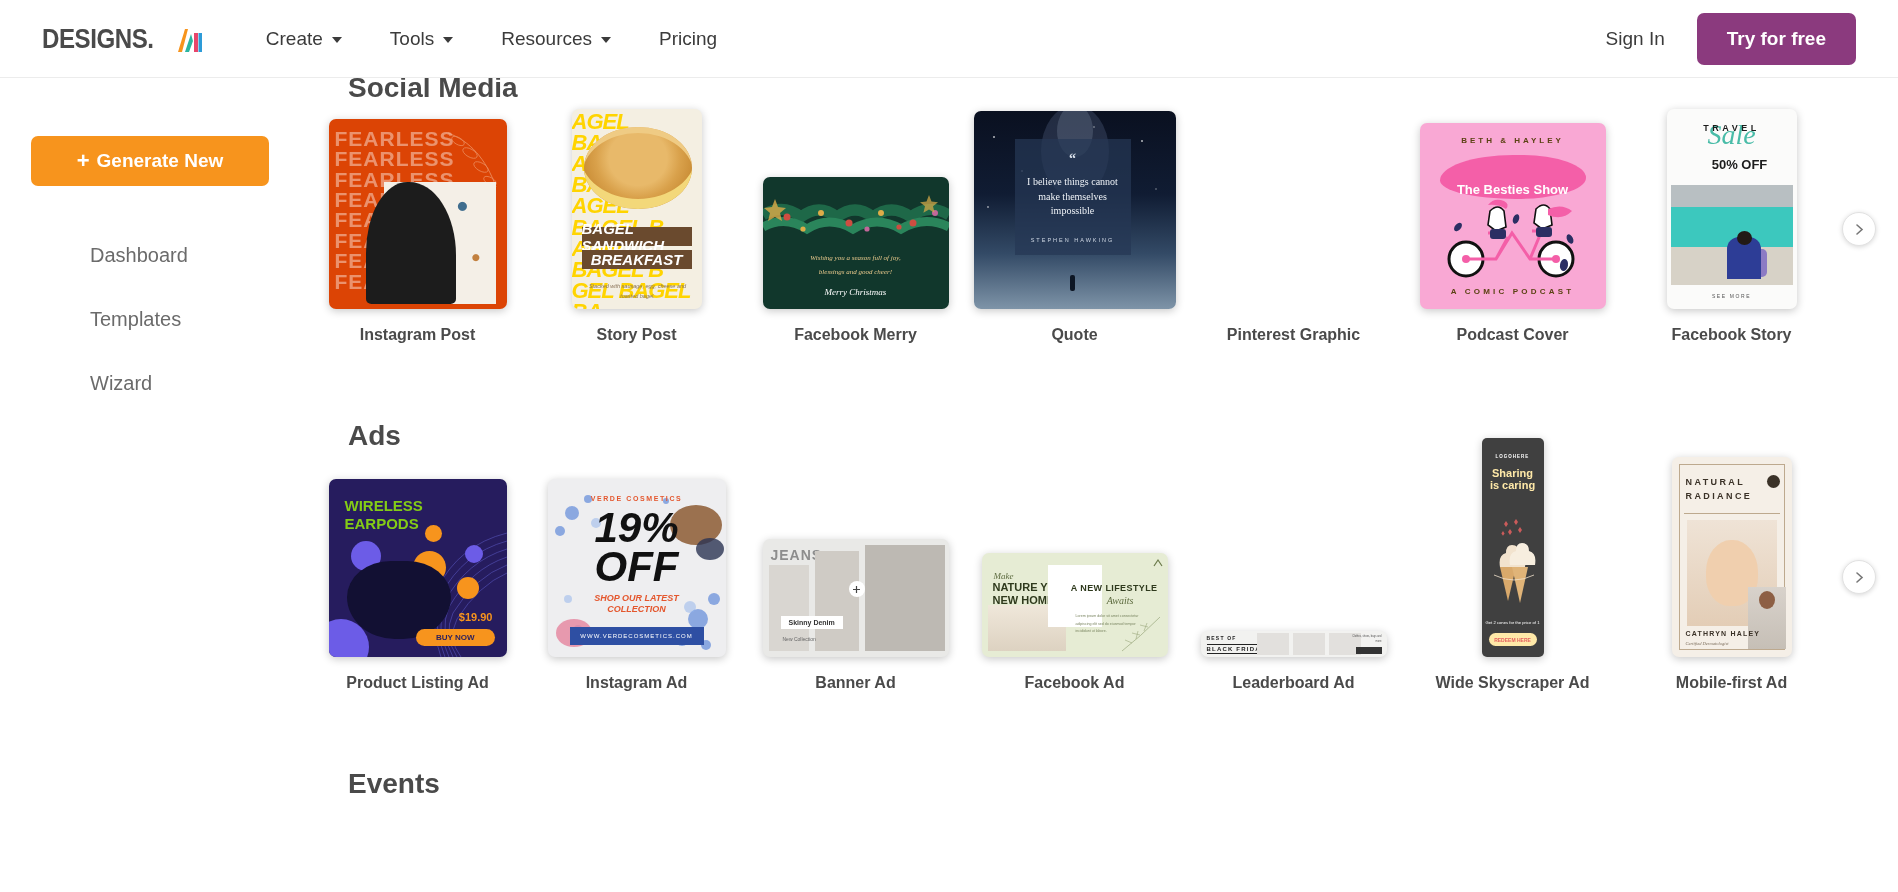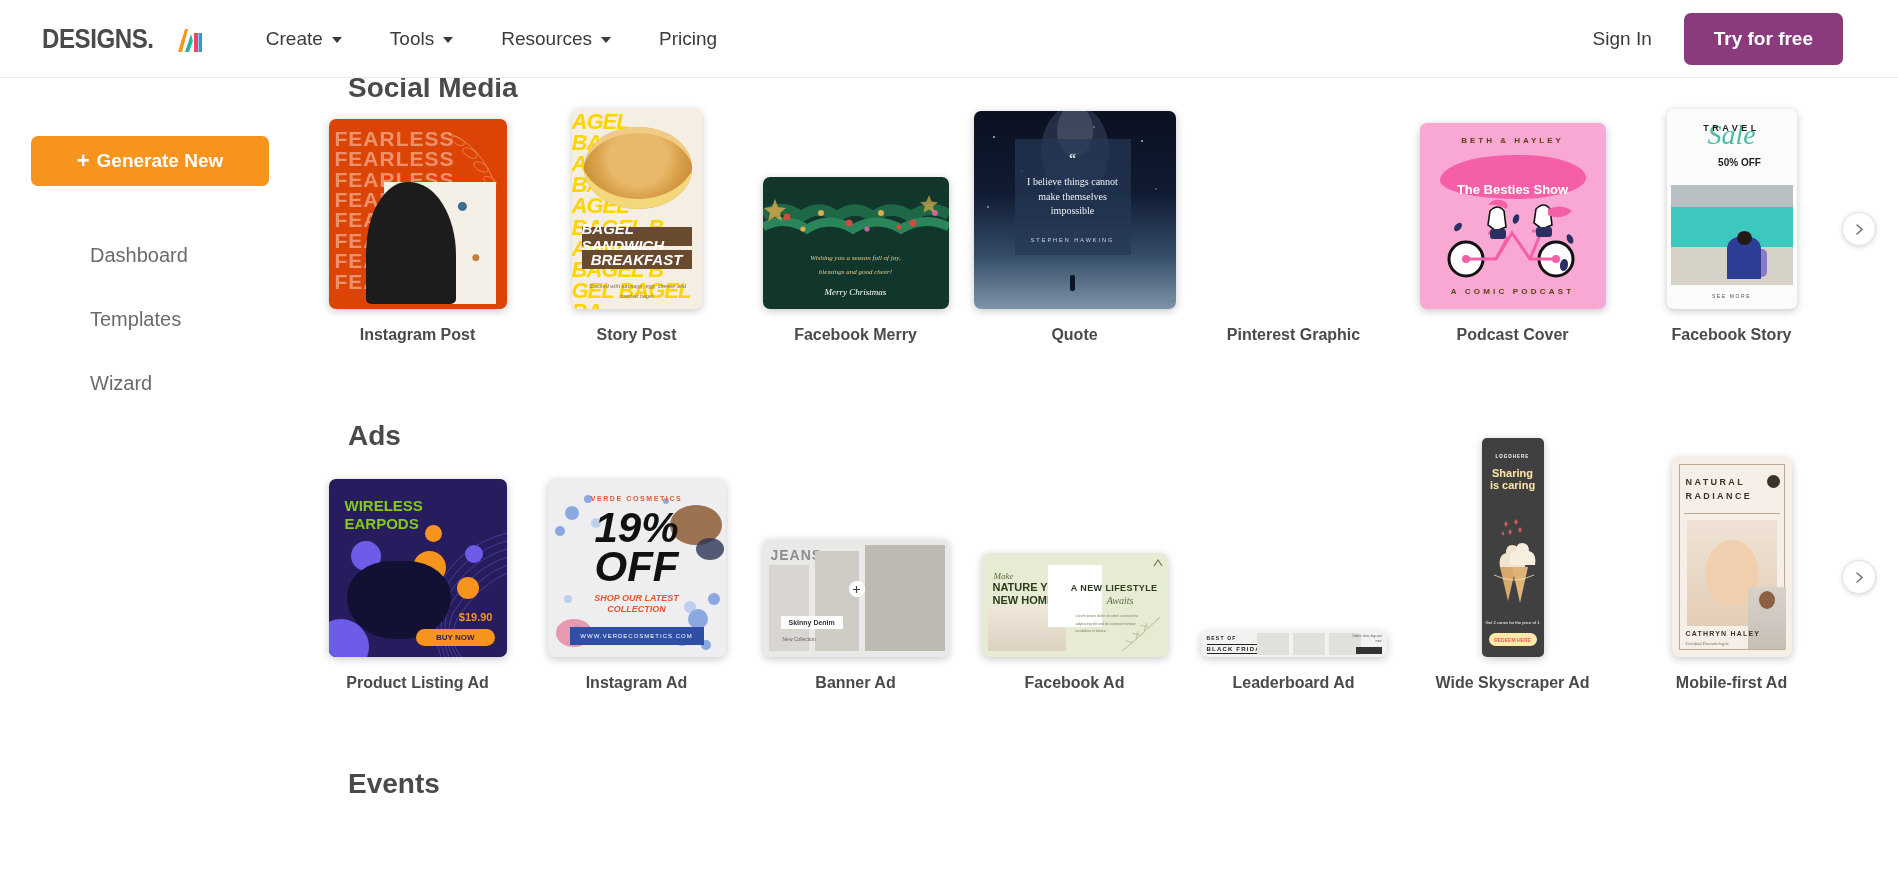--- a/index.html
+++ b/index.html
@@ -35,21 +35,21 @@
   }
   .caret {
     width: 0; height: 0;
     border-left: 5.5px solid transparent;
     border-right: 5.5px solid transparent;
     border-top: 6px solid #3b3b3b;
     margin-top: 3px;
   }
 
   .header-right {
-    margin-left: auto; margin-right: 55px;
+    margin-left: auto; margin-right: 42px;
     display: flex; align-items: center; gap: 32px;
   }
   .signin { font-size: 19px; color: #3b3b3b; cursor: pointer; }
   .trybtn {
     background: #8b3a7e; color: #fff;
     font-size: 19px; font-weight: 600;
     padding: 15px 30px; border-radius: 7px;
     border: none; cursor: pointer;
   }
 
@@ -239,21 +239,21 @@
     font-size: 8px; font-weight: 700; letter-spacing: 3.2px; color: #5b4213; }
   .pod-bike { position: absolute; left: 24px; bottom: 30px; }
 
   
   .t-fbs { width: 130px; height: 200px; background: #fbfbfa; }
   .fbs-travel { position: absolute; top: 14px; left: 0; right: 0; text-align: center;
     font-size: 9px; letter-spacing: 3.5px; color: #1d1d1d; font-weight: 600; }
   .fbs-sale { position: absolute; top: 10px; left: 0; right: 0; text-align: center;
     font-size: 28px; color: #49BCA8; font-family: "Liberation Serif", serif; font-style: italic; }
   .fbs-off { position: absolute; top: 48px; left: 16px; right: 0; text-align: center;
-    font-size: 10px; font-weight: 700; color: #1d1d1d; }
+    font-size: 13px; font-weight: 700; color: #1d1d1d; }
   .fbs-photo {
     position: absolute; left: 4px; right: 4px; top: 76px; height: 100px;
     background: linear-gradient(#b8bfc2 0 22%, #3CC8BE 22% 62%, #d7d2c7 62% 100%);
   }
   .fbs-hiker { position: absolute; left: 56px; bottom: 6px; width: 34px; height: 42px;
     background: #2d3d96; border-radius: 12px 12px 0 0; }
   .fbs-head { position: absolute; left: 66px; bottom: 40px; width: 15px; height: 14px; background: #221a16; border-radius: 50%; }
   .fbs-pack { position: absolute; left: 80px; bottom: 8px; width: 16px; height: 28px; background: #8c7bc4; border-radius: 5px; }
   .fbs-more { position: absolute; bottom: 10px; left: 0; right: 0; text-align: center;
     font-size: 5px; letter-spacing: 1.6px; color: #555; }

